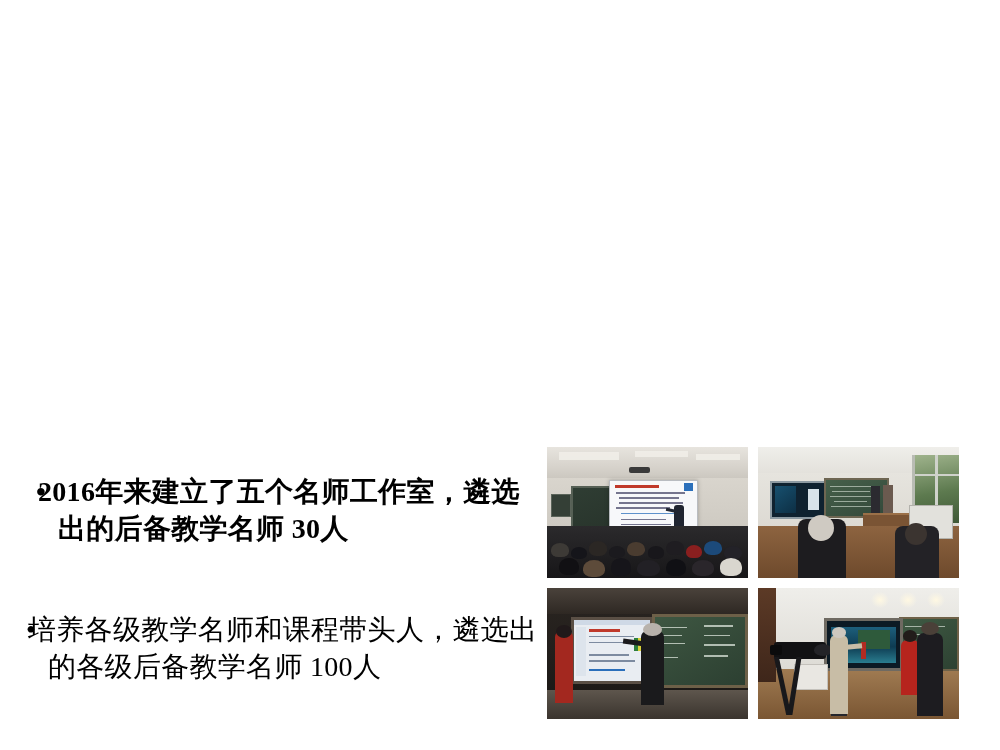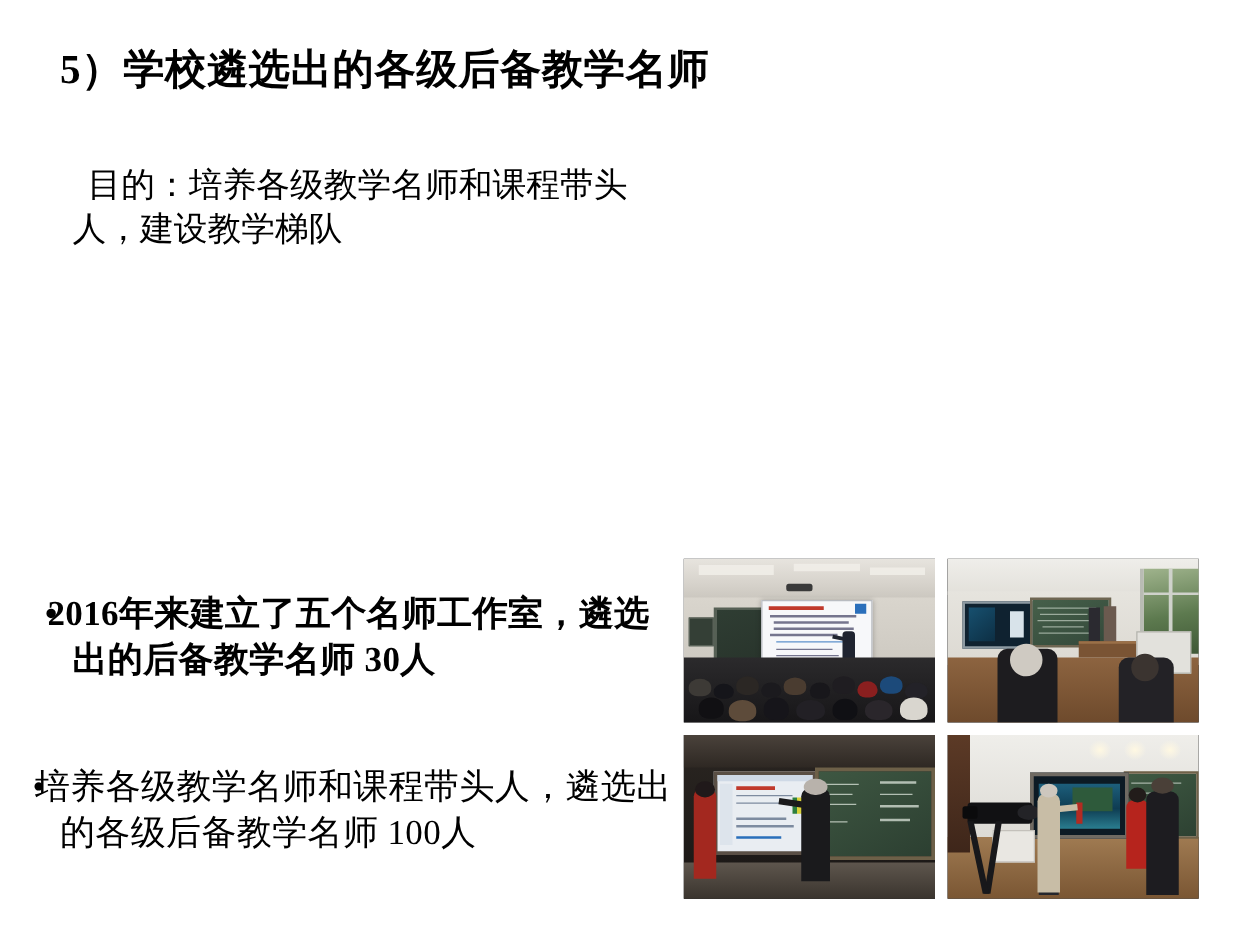--- a/index.html
+++ b/index.html
@@ -413,24 +413,22 @@
   .p4-light {
     position: absolute; top: 3%; height: 12%; width: 9%;
     background: radial-gradient(ellipse at center,#fff8e2 0%,rgba(255,248,226,0) 72%);
   }
 </style>
 </head>
 <body>
 
 <div class="slide">
 
-  <div class="slide-title">5）学校遴选出的各级后备教学名师</div>
 
   <div class="left-col">
-    <p class="para-purpose">目的：培养各级教学名师和课程带头人，建设教学梯队</p>
   </div>
 
 
   <div class="bullet" id="bullet-1">
     <span class="bullet-dot">•</span>
     <span class="bullet-text">2016年来建立了五个名师工作室，遴选出的后备教学名师 30人</span>
   </div>
 
   <div class="bullet" id="bullet-2">
     <span class="bullet-dot">•</span>

